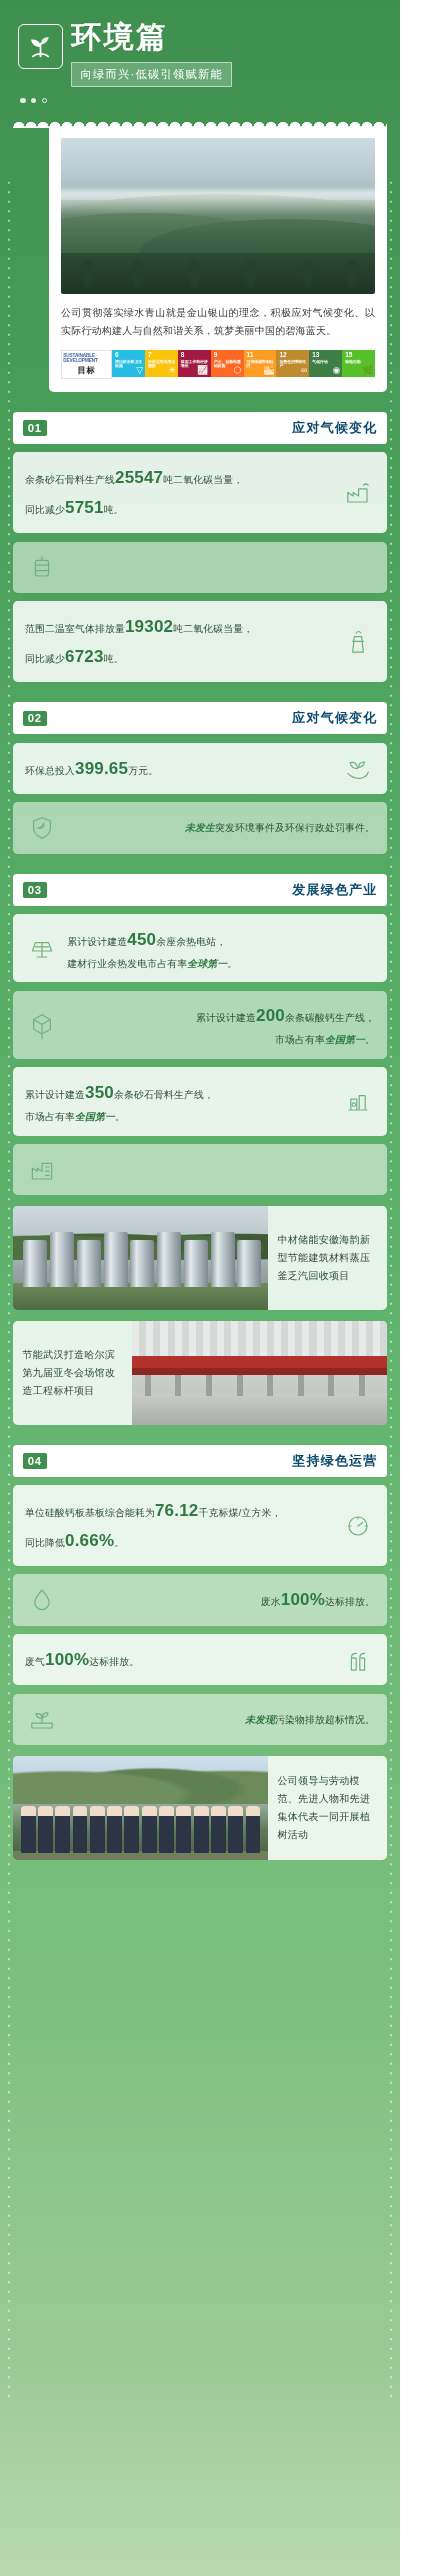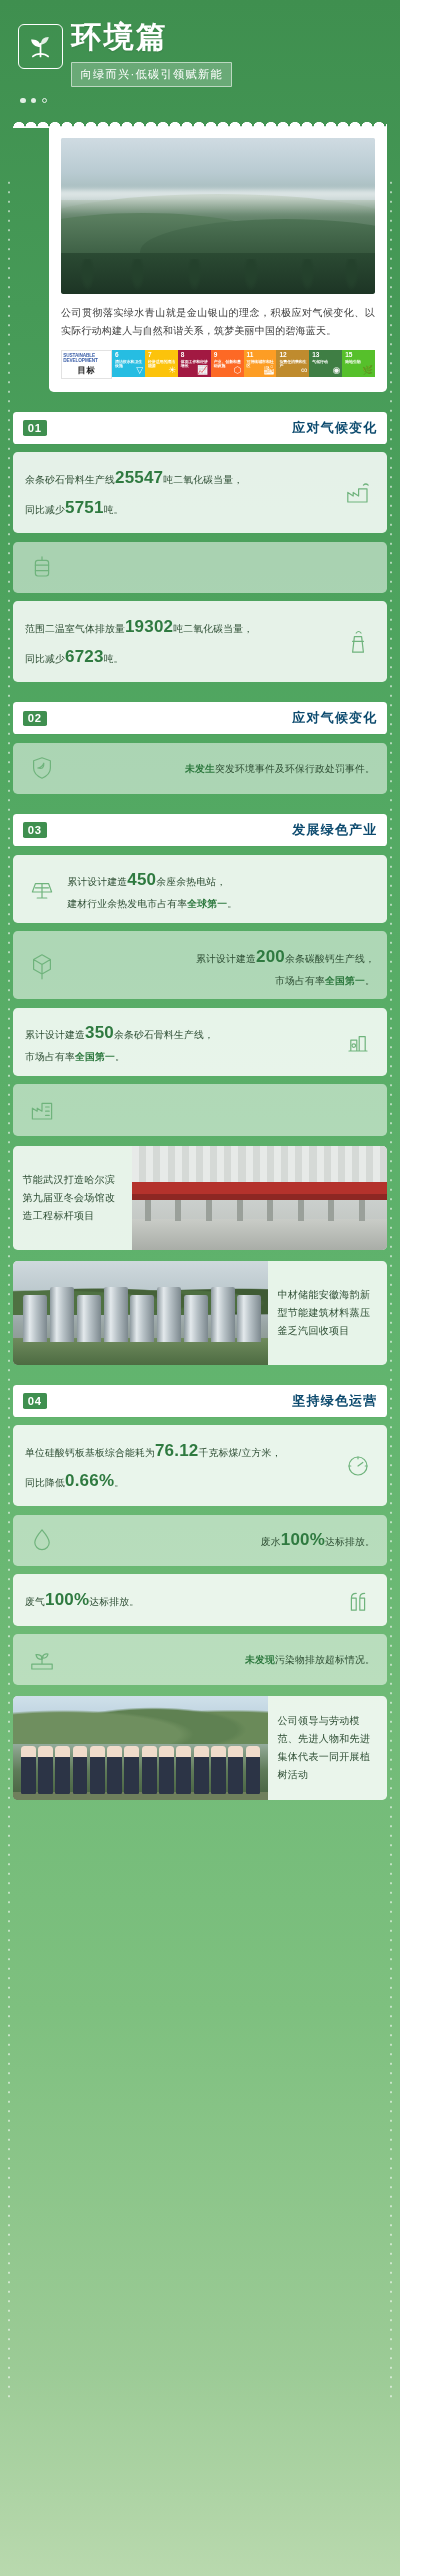--- a/index.html
+++ b/index.html
@@ -221,21 +221,21 @@
     line-height: 1.75;
     color: #2d4d33;
     letter-spacing: 0.2px;
   }
   .card.light { background: rgba(255,255,255,0.86); }
   .card.tint  { background: rgba(255,255,255,0.52); }
   .card .txt { flex: 1 1 auto; }
   .card .ic  { flex: 0 0 auto; width: 34px; display:flex; align-items:center; justify-content:center; }
   .card.rev .txt { text-align: right; }
   .num { color: #2f7a40; font-weight: bold; font-size: 17px; }
-  .strong-green { color: #2f7a40; font-weight: bold; }
+  .strong-green { color: #2f7a40; font-weight: bold; font-style: italic; }
 
   
   .photoblock {
     margin: 10.7px 13px 0 13px;
     display: flex;
     border-radius: 4.7px;
     overflow: hidden;
     background: rgba(255,255,255,0.85);
     position: relative;
     z-index: 2;
@@ -410,20 +410,30 @@
               <path d="M22 10 q4-5 8 0" fill="none" stroke="#6fb37c" stroke-width="2" stroke-linecap="round" stroke-linejoin="round"></path>
             </svg>
           </div>
         </div>
       </div>
       <div class="sec-head">
         <span class="sec-num">02</span>
         <span class="sec-title">应对气候变化</span>
       </div>
       <div class="cards">
+        <div class="card light">
+          <div class="txt"><span>环保总投入</span><span class="num">399.65</span><span>万元。</span></div>
+          <div class="ic">
+            <svg width="30" height="30" viewBox="0 0 50 50">
+              <path d="M8 34 q10 10 22 8 q10-2 12-10" fill="none" stroke="#6fb37c" stroke-width="2" stroke-linecap="round" stroke-linejoin="round"></path>
+              <path d="M24 26 q-10 0-12-10 q12-2 12 10 Z" fill="none" stroke="#6fb37c" stroke-width="2" stroke-linecap="round" stroke-linejoin="round"></path>
+              <path d="M26 24 q8-1 10-9 q-10 0-10 9 Z" fill="none" stroke="#6fb37c" stroke-width="2" stroke-linecap="round" stroke-linejoin="round"></path>
+            </svg>
+          </div>
+        </div>
         <div class="card tint rev">
           <div class="ic">
             <svg width="30" height="30" viewBox="0 0 50 50">
               <path d="M25 8 l14 5 v12 q0 11-14 17 q-14-6-14-17 V13 Z" fill="none" stroke="#6fb37c" stroke-width="2" stroke-linecap="round" stroke-linejoin="round"></path>
               <path d="M18 25 q7-1 10-8 q1 11-10 8 Z" fill="none" stroke="#6fb37c" stroke-width="2" stroke-linecap="round" stroke-linejoin="round"></path>
             </svg>
           </div>
           <div class="txt"><span class="strong-green">未发生</span><span>突发环境事件及环保行政处罚事件。</span></div>
         </div>
       </div>
@@ -457,54 +467,54 @@
             </svg>
           </div>
         </div>
         <div class="card tint rev">
           <div class="ic">
             <svg width="30" height="30" viewBox="0 0 50 50">
               <path d="M9 40 V22 l8 5 V22 l8 5 V14 h16 v26 Z M31 20 h6 M31 27 h6 M31 34 h6" fill="none" stroke="#6fb37c" stroke-width="2" stroke-linecap="round" stroke-linejoin="round"></path>
             </svg>
           </div>
         </div>
+      </div>
+      <div class="photoblock">
+        <div class="ph tanks">
+          <div class="trees"></div>
+          <div class="grass"></div>
+          <div class="tk" style="left: 4%; height: 47px;"></div>
+          <div class="tk" style="left: 14.5%; height: 55px;"></div>
+          <div class="tk" style="left: 25%; height: 47px;"></div>
+          <div class="tk" style="left: 35.5%; height: 55px;"></div>
+          <div class="tk" style="left: 46%; height: 47px;"></div>
+          <div class="tk" style="left: 56.5%; height: 55px;"></div>
+          <div class="tk" style="left: 67%; height: 47px;"></div>
+          <div class="tk" style="left: 77.5%; height: 55px;"></div>
+          <div class="tk" style="left: 88%; height: 47px;"></div>
+        </div>
+        <div class="cap">中材储能安徽海韵新型节能建筑材料蒸压釜乏汽回收项目</div>
       </div>
       <div class="photoblock rev">
         <div class="ph hall">
           <div class="roof"></div>
           <div class="band"></div>
           <div class="band2"></div>
           <div class="floor"></div>
           <div class="col" style="left: 5%;"></div>
           <div class="col" style="left: 17%;"></div>
           <div class="col" style="left: 29%;"></div>
           <div class="col" style="left: 41%;"></div>
           <div class="col" style="left: 53%;"></div>
           <div class="col" style="left: 65%;"></div>
           <div class="col" style="left: 77%;"></div>
           <div class="col" style="left: 89%;"></div>
         </div>
         <div class="cap">节能武汉打造哈尔滨第九届亚冬会场馆改造工程标杆项目</div>
       </div>
-      <div class="photoblock">
-        <div class="ph tanks">
-          <div class="trees"></div>
-          <div class="grass"></div>
-          <div class="tk" style="left: 4%; height: 47px;"></div>
-          <div class="tk" style="left: 14.5%; height: 55px;"></div>
-          <div class="tk" style="left: 25%; height: 47px;"></div>
-          <div class="tk" style="left: 35.5%; height: 55px;"></div>
-          <div class="tk" style="left: 46%; height: 47px;"></div>
-          <div class="tk" style="left: 56.5%; height: 55px;"></div>
-          <div class="tk" style="left: 67%; height: 47px;"></div>
-          <div class="tk" style="left: 77.5%; height: 55px;"></div>
-          <div class="tk" style="left: 88%; height: 47px;"></div>
-        </div>
-        <div class="cap">中材储能安徽海韵新型节能建筑材料蒸压釜乏汽回收项目</div>
-      </div>
       <div class="sec-head">
         <span class="sec-num">04</span>
         <span class="sec-title">坚持绿色运营</span>
       </div>
       <div class="cards">
         <div class="card light">
           <div class="txt"><span>单位硅酸钙板基板综合能耗为</span><span class="num">76.12</span><span>千克标煤/立方米，</span><br><span>同比降低</span><span class="num">0.66%</span><span>。</span></div>
           <div class="ic">
             <svg width="30" height="30" viewBox="0 0 50 50">
               <circle cx="25" cy="25" r="15" fill="none" stroke="#6fb37c" stroke-width="2" stroke-linecap="round" stroke-linejoin="round"></circle>

